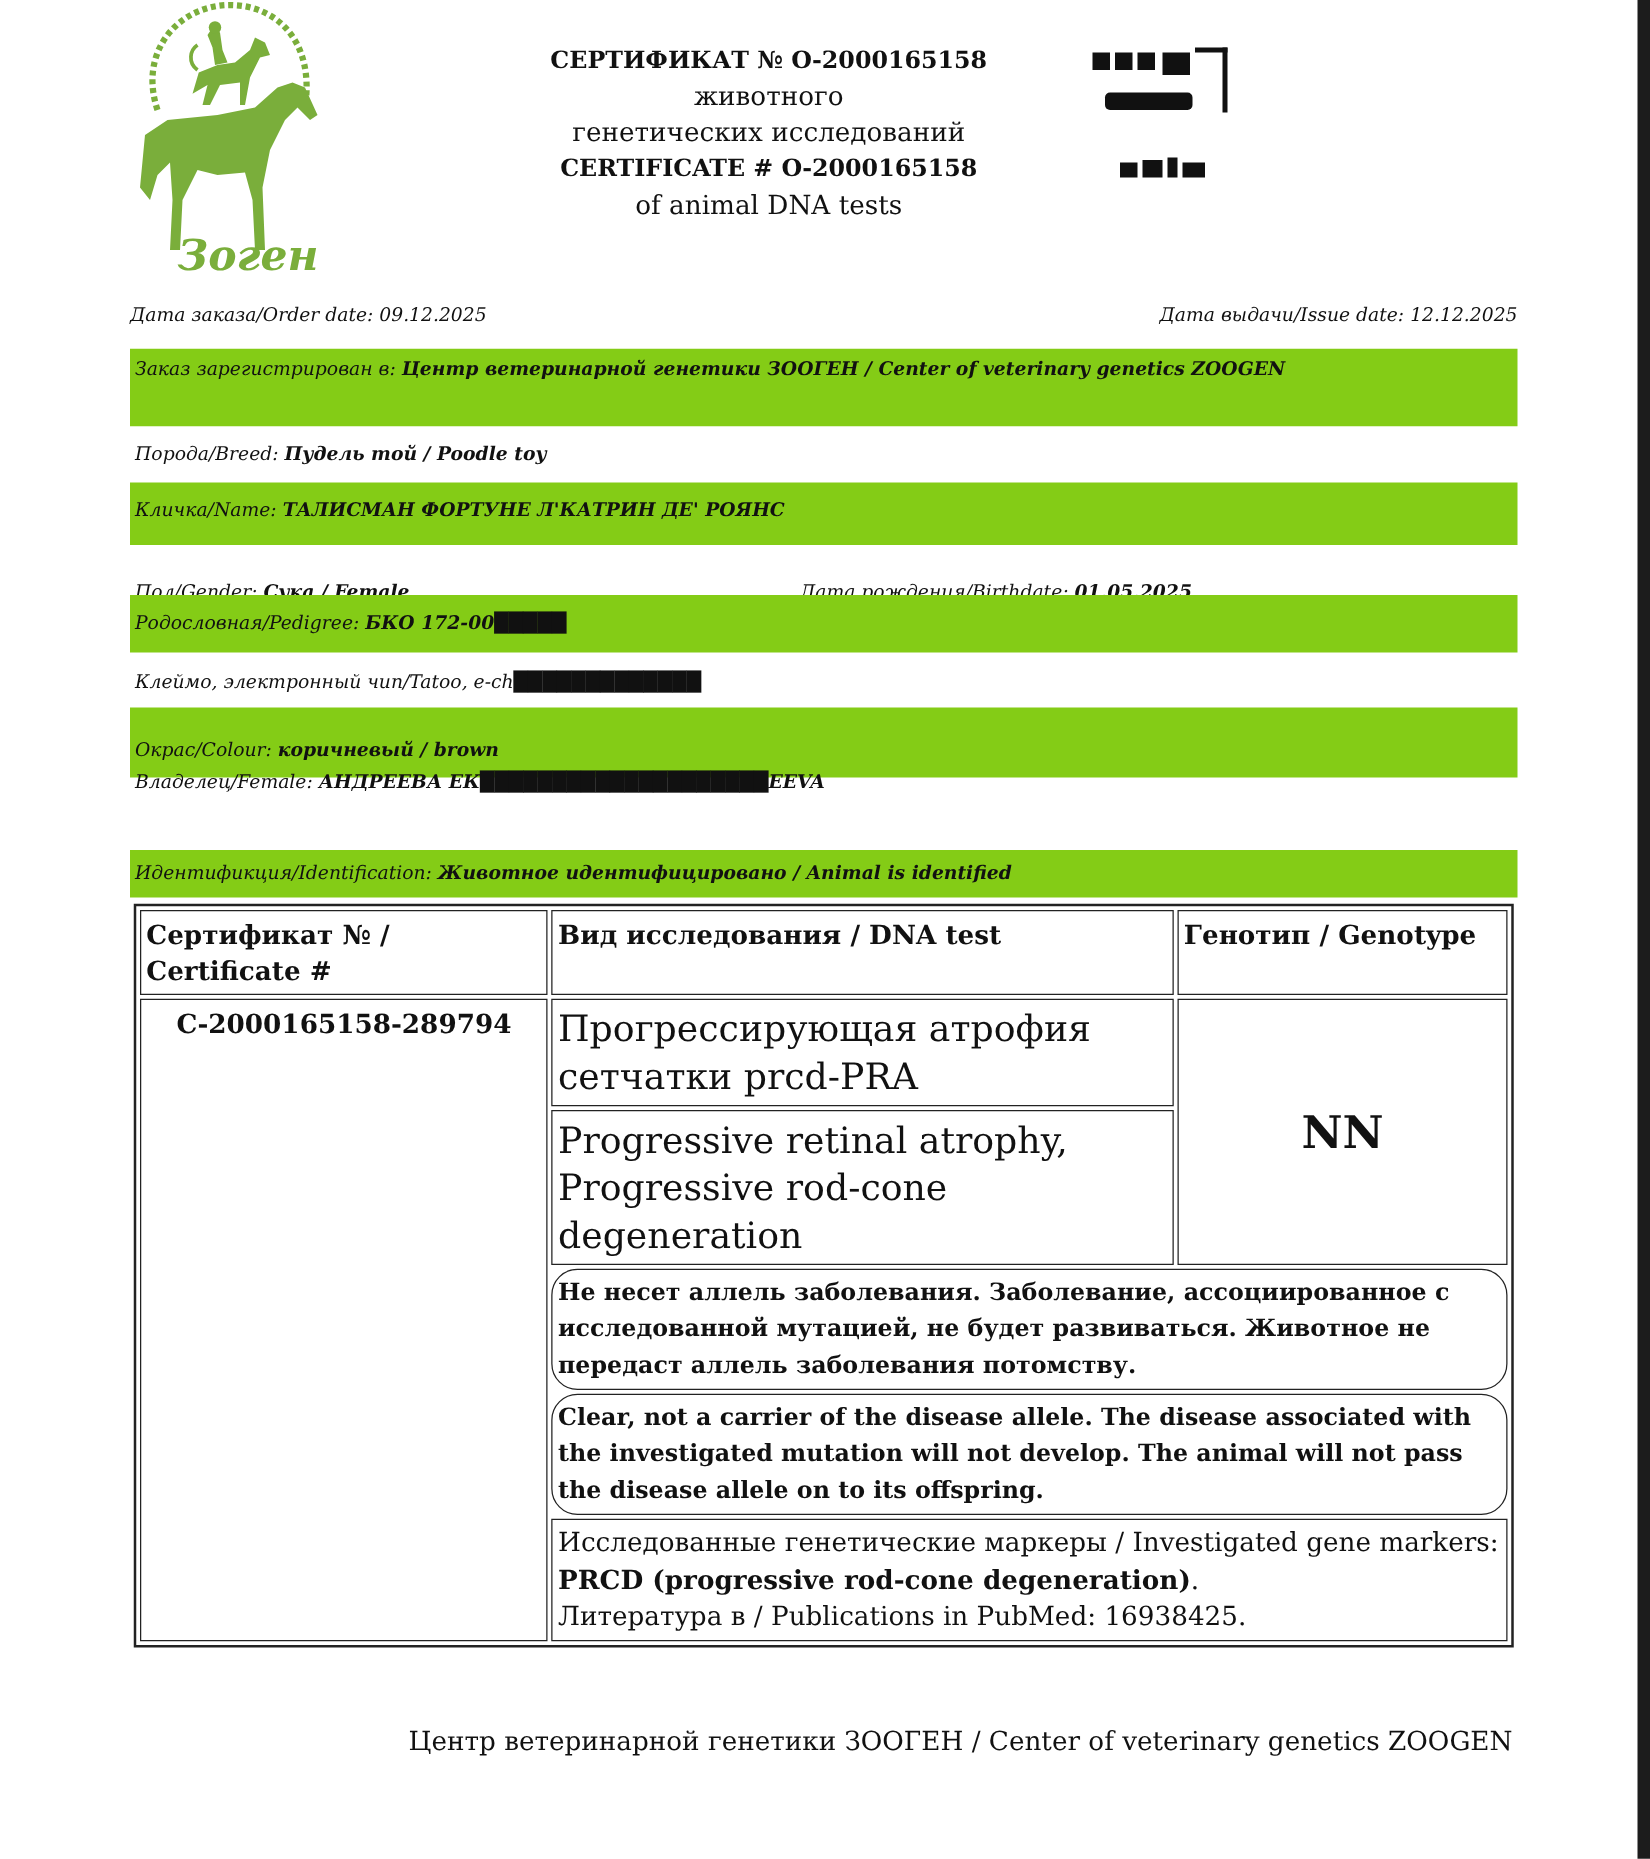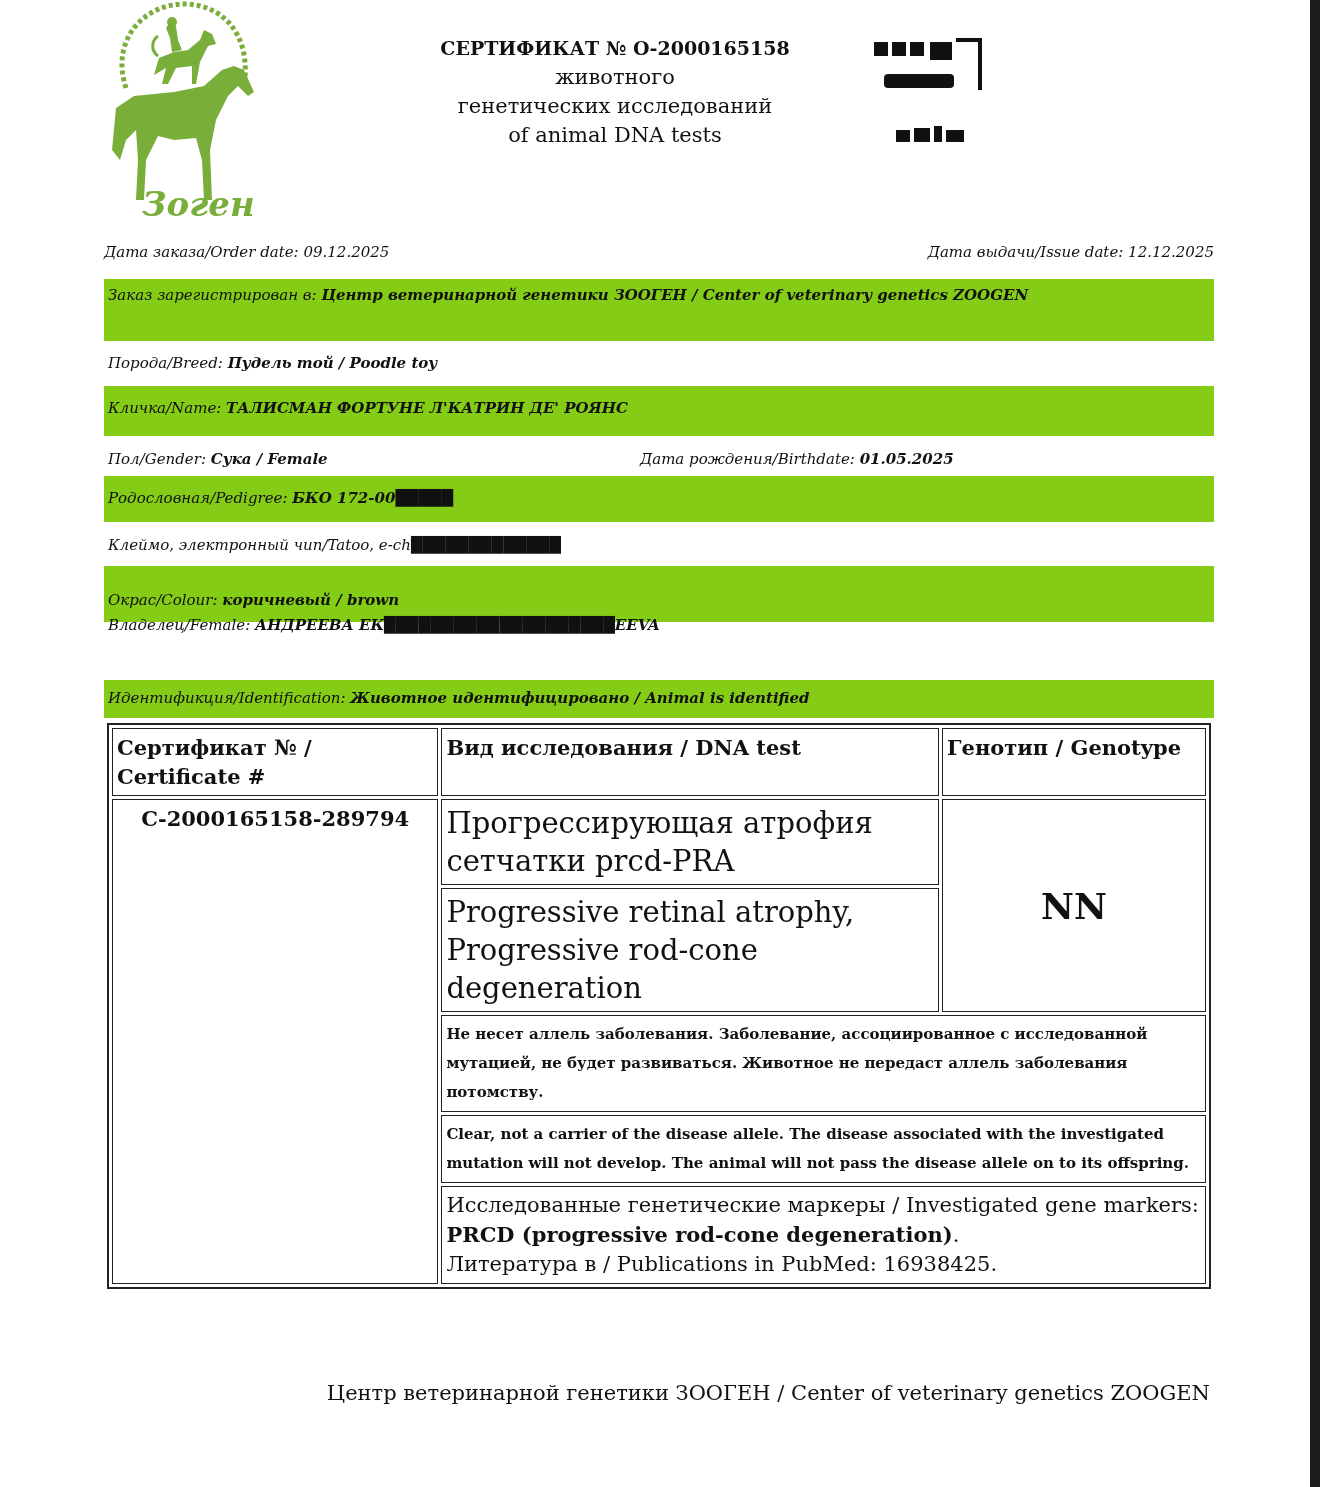--- a/index.html
+++ b/index.html
@@ -20,21 +20,21 @@
   .pad { padding:2px 4px; box-sizing:border-box; }
   .right { position:absolute; right:0; top:0; }
   .tbl {
     position:absolute; left:107px; top:723px; width:1104px;
     border:2px solid #222; border-collapse:separate; border-spacing:3px;
     font-family:"DejaVu Serif", serif;
   }
   .tbl td { border:1.5px solid #222; vertical-align:top; padding:4px 4px; }
   .tbl .th { font-weight:bold; font-size:21px; line-height:29px; }
   .tbl .big { font-size:29px; line-height:38px; }
-  .tbl .bold21 { font-weight:bold; font-size:15px; line-height:29px; }
+  .tbl .bold21 { font-weight:bold; font-size:19px; line-height:29px;border-radius:21px; }
   .tbl .n21 { font-size:21px; line-height:29px; }
   .foot { position:absolute; right:110px; top:1378px; font-size:21px; line-height:30px; }
 </style>
 </head>
 <body>
 
 <div class="edge"></div>
 
 <div class="logo">
   <svg width="155" height="224" viewBox="0 0 155 224">
@@ -51,20 +51,21 @@
       <path d="M12 108 L 30 96 L 70 92 L 100 86 L 118 70 L 130 66 L 140 70 L 150 92 L 144 96 L 134 86 L 124 96 L 112 120 L 106 150 L 108 200 L 100 200 L 98 160 L 92 138 L 70 140 L 54 136 L 42 160 L 40 200 L 32 200 L 34 160 L 32 130 L 22 140 L 16 160 L 8 150 Z"></path>
     </g>
     <text x="38" y="216" fill="#7aae3b" font-family="DejaVu Serif, serif" font-style="italic" font-size="34" font-weight="bold">Зоген</text>
   </svg>
 </div>
 
 <div class="hdr">
   <div class="t1">СЕРТИФИКАТ № О-2000165158</div>
   <div class="t2">животного</div>
   <div class="t2">генетических исследований</div>
+  <div class="t1">CERTIFICATE # О-2000165158</div>
   <div class="t2">of animal DNA tests</div>
 </div>
 
 <div class="stamp">
   <svg width="120" height="120" viewBox="0 0 120 120">
     <g fill="#111">
       <rect x="4" y="8" width="14" height="14"></rect>
       <rect x="22" y="8" width="14" height="14"></rect>
       <rect x="40" y="8" width="14" height="14"></rect>
       <rect x="60" y="8" width="22" height="18"></rect>
@@ -89,21 +90,21 @@
 </div>
 
 <div class="line pad" style="top:347px;">
   <span>Порода/Breed: </span><b>Пудель той / Poodle toy</b>
 </div>
 
 <div class="line gray pad" style="top:386px; height:50px; padding-top:8px;">
   <span>Кличка/Name: </span><b>ТАЛИСМАН ФОРТУНЕ Л'КАТРИН ДЕ' РОЯНС</b>
 </div>
 
-<div class="line pad" style="top:443px;">
+<div class="line pad" style="top:457px;">
   <span>Пол/Gender: </span><b>Сука / Female</b>
   <span style="position:absolute; left:536px; top:2px;"><span>Дата рождения/Birthdate: </span><b>01.05.2025</b></span>
 </div>
 
 <div class="line gray pad" style="top:476px; height:46px; padding-top:8px;">
   <span>Родословная/Pedigree: </span><b>БКО 172-00█████</b>
 </div>
 
 <div class="line pad" style="top:529px;">
   <span>Клеймо, электронный чип/Tatoo, e-ch</span><b>█████████████</b>

